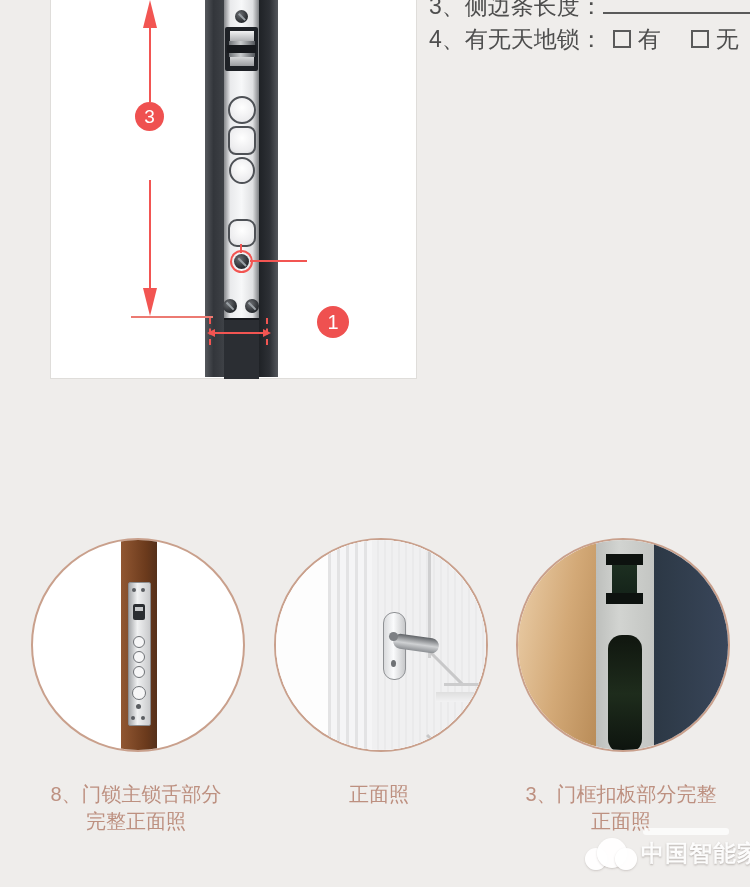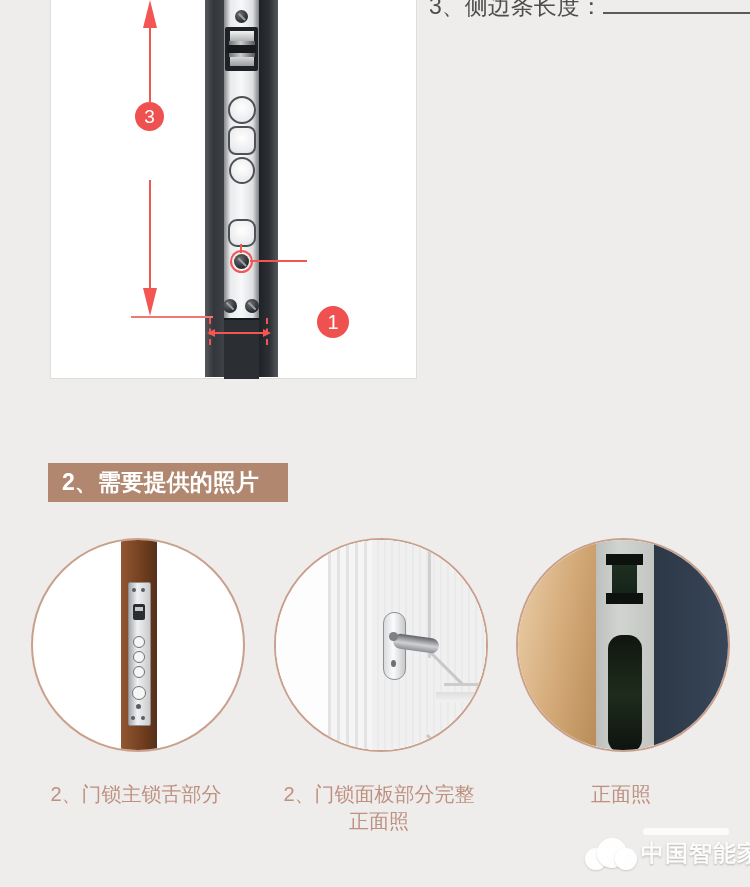--- a/index.html
+++ b/index.html
@@ -184,22 +184,24 @@
   <div class="abs dash-l"></div>
   <div class="abs dash-r"></div>
   <div class="abs thick-line"></div>
   <div class="abs thick-arr-l"></div>
   <div class="abs thick-arr-r"></div>
   <div class="abs badge badge-1">1</div>
 
   <div class="abs form-line form-line3">
     <span>3、侧边条长度：</span><span class="blank-line"></span>
   </div>
-
-  <div class="abs section-heading">2、需要提供的照片</div>
+  <div class="abs form-line form-line4">
+    <span>4、有无天地锁：</span><span class="cbox"></span><span>有</span><span class="cbox second"></span><span>无</span>
+  </div>
+
 
   <div class="abs photo-circle pc1">
     <div class="abs c1-strip"></div>
     <div class="abs c1-plate"></div>
     <div class="abs c1-dot" style="left:99px;top:48px;width:4px;height:4px;"></div>
     <div class="abs c1-dot" style="left:108px;top:48px;width:4px;height:4px;"></div>
     <div class="abs c1-latch"></div>
     <div class="abs c1-ring" style="left:100px;top:96px;width:10px;height:10px;"></div>
     <div class="abs c1-ring" style="left:100px;top:111px;width:10px;height:10px;"></div>
     <div class="abs c1-ring" style="left:100px;top:126px;width:10px;height:10px;"></div>
@@ -230,27 +232,28 @@
     <div class="abs c3-navy"></div>
     <div class="abs c3-hole-top">
       <div class="abs c3-ht-bar" style="top:0;"></div>
       <div class="abs c3-ht-mid"></div>
       <div class="abs c3-ht-bar" style="top:39px;"></div>
     </div>
     <div class="abs c3-hole-bottom"></div>
   </div>
 
   <div class="abs caption cap1">
-    <div>2、门锁主锁舌部分</div>
+    <div>8、门锁主锁舌部分</div>
+    <div>完整正面照</div>
   </div>
   <div class="abs caption cap2">
-    <div>2、门锁面板部分完整</div>
     <div>正面照</div>
   </div>
   <div class="abs caption cap3">
+    <div>3、门框扣板部分完整</div>
     <div>正面照</div>
   </div>
 
   <div class="abs watermark">
     <div class="abs wm-cloud">
       <span class="wm-c wm-c1"></span>
         <span class="wm-c wm-c2"></span>
         <span class="wm-c wm-c3"></span>
     </div>
     <div class="abs wm-bar"></div>

